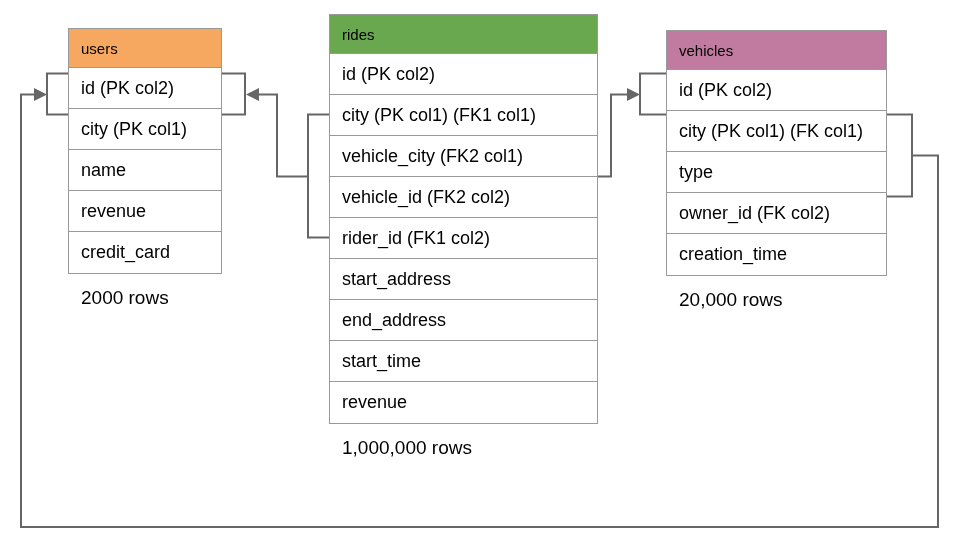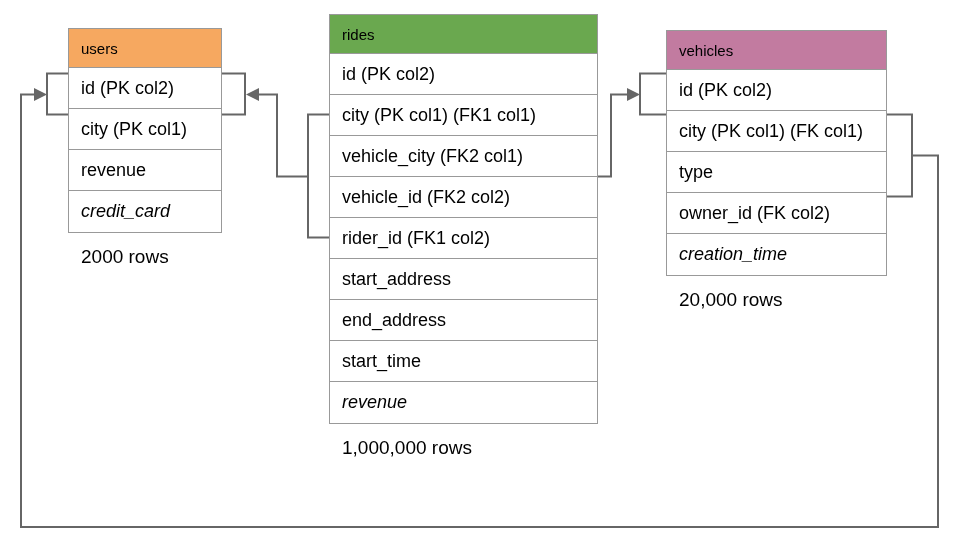--- a/index.html
+++ b/index.html
@@ -41,21 +41,21 @@
     box-sizing: border-box;
     border-bottom: 1px solid #999999;
     display: flex;
     align-items: center;
     padding-left: 12px;
     font-size: 18px;
     color: #000000;
     background: #ffffff;
     white-space: nowrap;
   }
-  .row:last-child { border-bottom: none; font-style: italic; }
+  .row:last-child { border-bottom: none; }
   .caption {
     margin-top: 13px;
     padding-left: 13px;
     font-size: 19px;
     color: #000000;
   }
 </style>
 </head>
 <body>
 
@@ -78,20 +78,21 @@
     <path d="M912 155.5 H938 V527 H21 V94.5 H36" stroke="#666666" stroke-width="2"></path>
     <polygon points="47,94.5 34,88 34,101" fill="#666666"></polygon>
   </svg>
 
   <div class="db-table" style="left:68px; top:28px; width:154px;">
     <div class="box">
       <div class="thead" style="background: rgb(246, 168, 96);">users</div>
       <div>
           <div class="row">id (PK col2)</div>
           <div class="row">city (PK col1)</div>
+          <div class="row">name</div>
           <div class="row">revenue</div>
           <div class="row">credit_card</div>
         </div>
     </div>
     <div class="caption">2000 rows</div>
   </div>
 
   <div class="db-table" style="left:329px; top:14px; width:269px;">
     <div class="box">
       <div class="thead" style="background: rgb(106, 168, 79);">rides</div>

